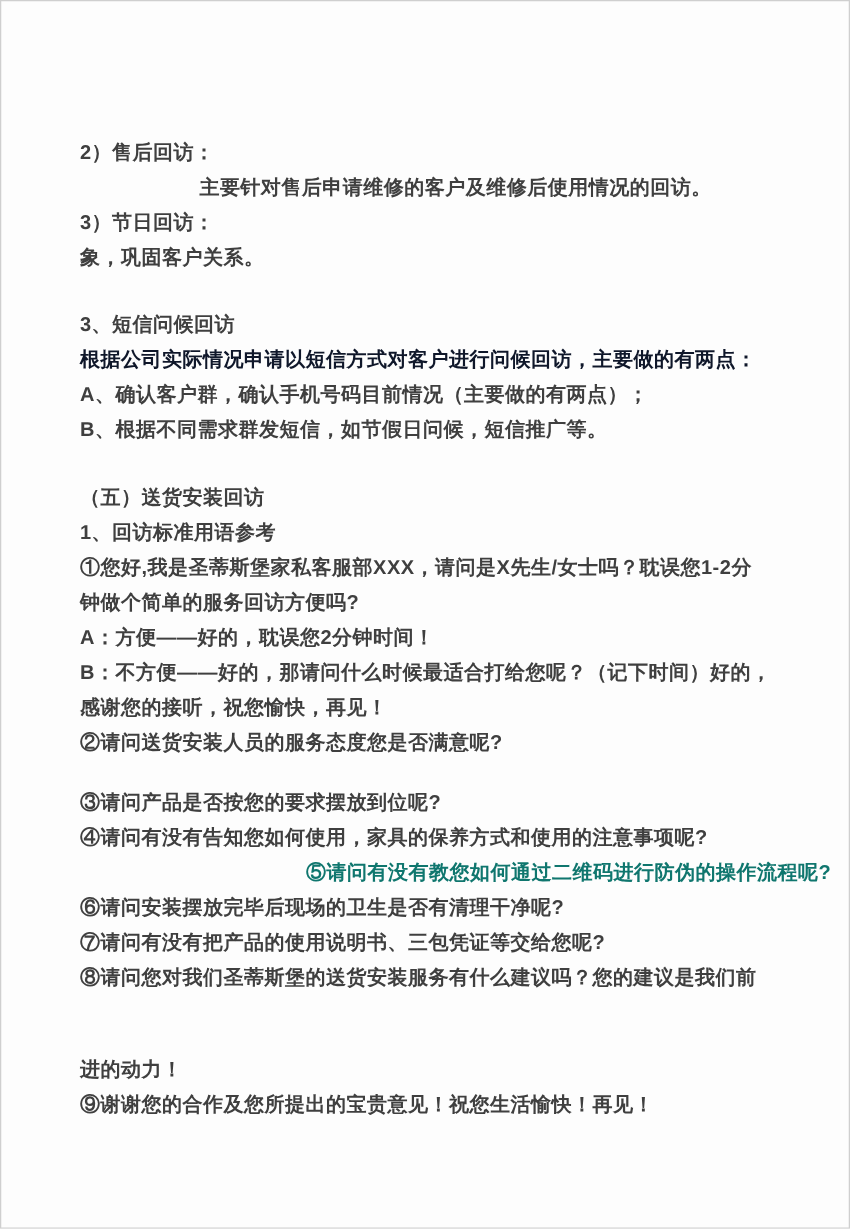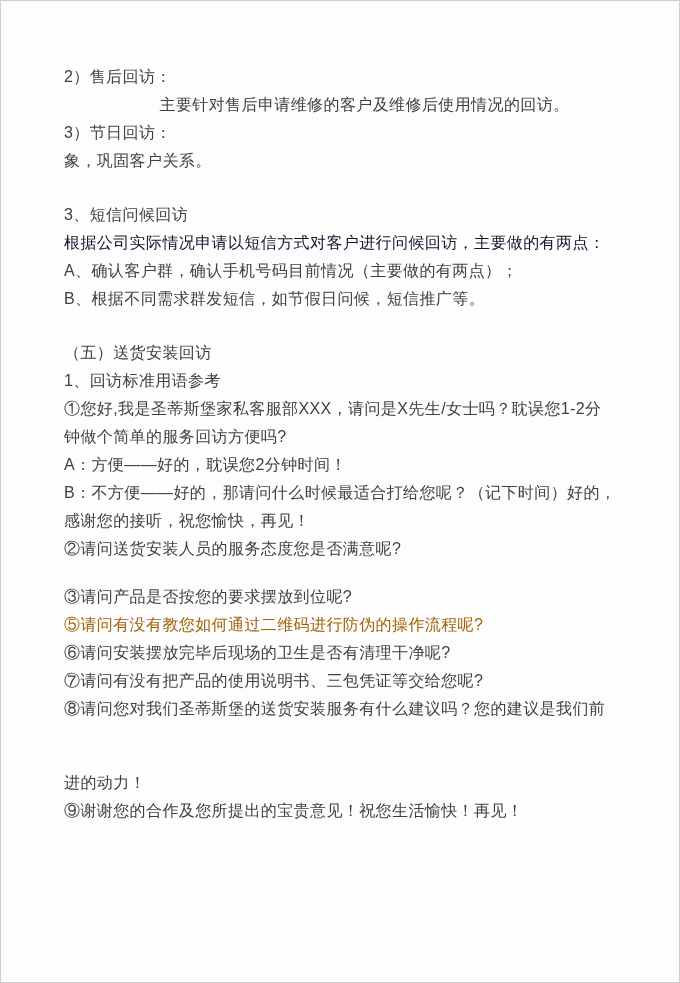--- a/index.html
+++ b/index.html
@@ -12,21 +12,22 @@
     position: relative;
     box-sizing: border-box;
     width: 680px;
     height: 983px;
     background: #fdfdfd;
     border: 1px solid #cfcfcf;
     overflow: hidden;
   }
   .content {
     box-sizing: border-box;
-    padding: 62px 14px 0 63px;
+    padding: 108px 14px 0 63px;
+    font-weight: bold;
   }
   .block {
     margin: 0 0 26px 0;
   }
   .line {
     height: 28px;
     line-height: 28px;
     font-size: 16px;
     letter-spacing: 0.4px;
     white-space: pre;
@@ -54,21 +55,22 @@
       <div class="block">
         <div class="line" style="color: rgb(63, 63, 63);">（五）送货安装回访</div>
         <div class="line" style="color: rgb(63, 63, 63);">1、回访标准用语参考</div>
         <div class="line" style="color: rgb(63, 63, 63);">①您好,我是圣蒂斯堡家私客服部XXX，请问是X先生/女士吗？耽误您1-2分</div>
         <div class="line" style="color: rgb(63, 63, 63);">钟做个简单的服务回访方便吗?</div>
         <div class="line" style="color: rgb(63, 63, 63);">A：方便——好的，耽误您2分钟时间！</div>
         <div class="line" style="color: rgb(63, 63, 63);">B：不方便——好的，那请问什么时候最适合打给您呢？（记下时间）好的，</div>
         <div class="line" style="color: rgb(63, 63, 63);">感谢您的接听，祝您愉快，再见！</div>
         <div class="line" style="color: rgb(63, 63, 63);">②请问送货安装人员的服务态度您是否满意呢?</div>
         <div class="line" style="color: rgb(63, 63, 63); margin-top: 20px;">③请问产品是否按您的要求摆放到位呢?</div>
-        <div class="line" style="color: #a16207;">⑤请问有没有教您如何通过二维码进行防伪的操作流程呢?</div>
+        <div class="line" style="color: rgb(63, 63, 63);">④请问有没有告知您如何使用，家具的保养方式和使用的注意事项呢?</div>
+        <div class="line" style="color: #0f766e; text-align: right;">⑤请问有没有教您如何通过二维码进行防伪的操作流程呢?</div>
         <div class="line" style="color: rgb(63, 63, 63);">⑥请问安装摆放完毕后现场的卫生是否有清理干净呢?</div>
         <div class="line" style="color: rgb(63, 63, 63);">⑦请问有没有把产品的使用说明书、三包凭证等交给您呢?</div>
         <div class="line" style="color: rgb(63, 63, 63);">⑧请问您对我们圣蒂斯堡的送货安装服务有什么建议吗？您的建议是我们前</div>
         <div class="line" style="color: rgb(63, 63, 63); margin-top: 46px;">进的动力！</div>
         <div class="line" style="color: rgb(63, 63, 63);">⑨谢谢您的合作及您所提出的宝贵意见！祝您生活愉快！再见！</div>
       </div>
     </div>
 </div>
 
 </body></html>

